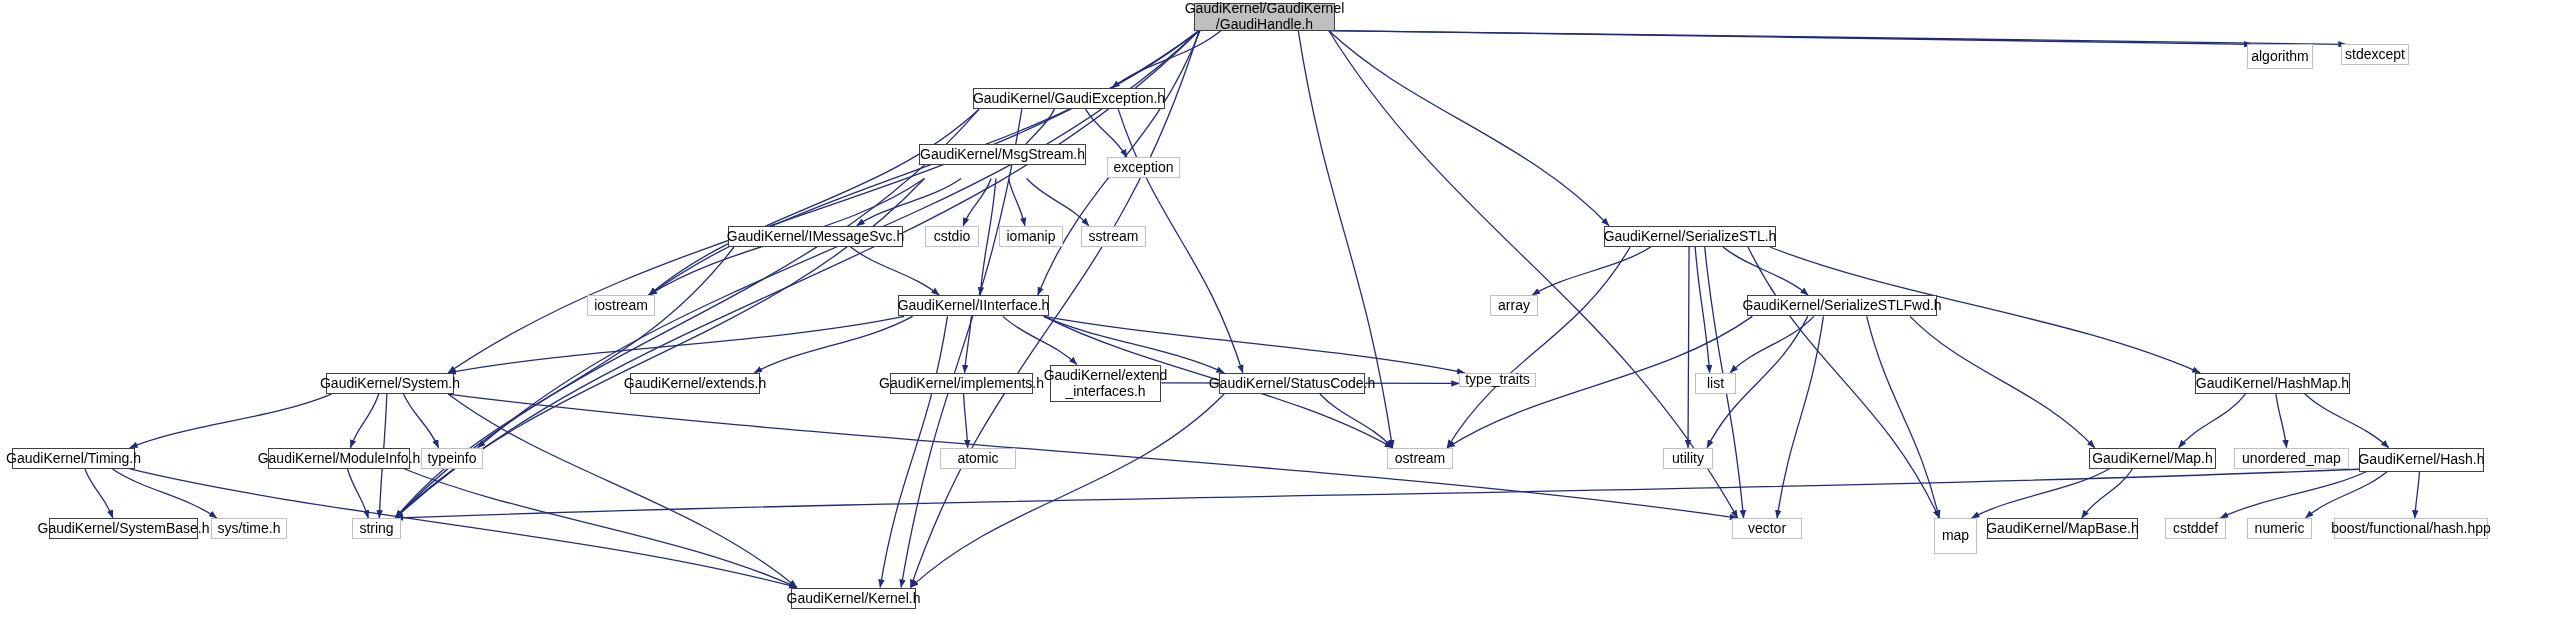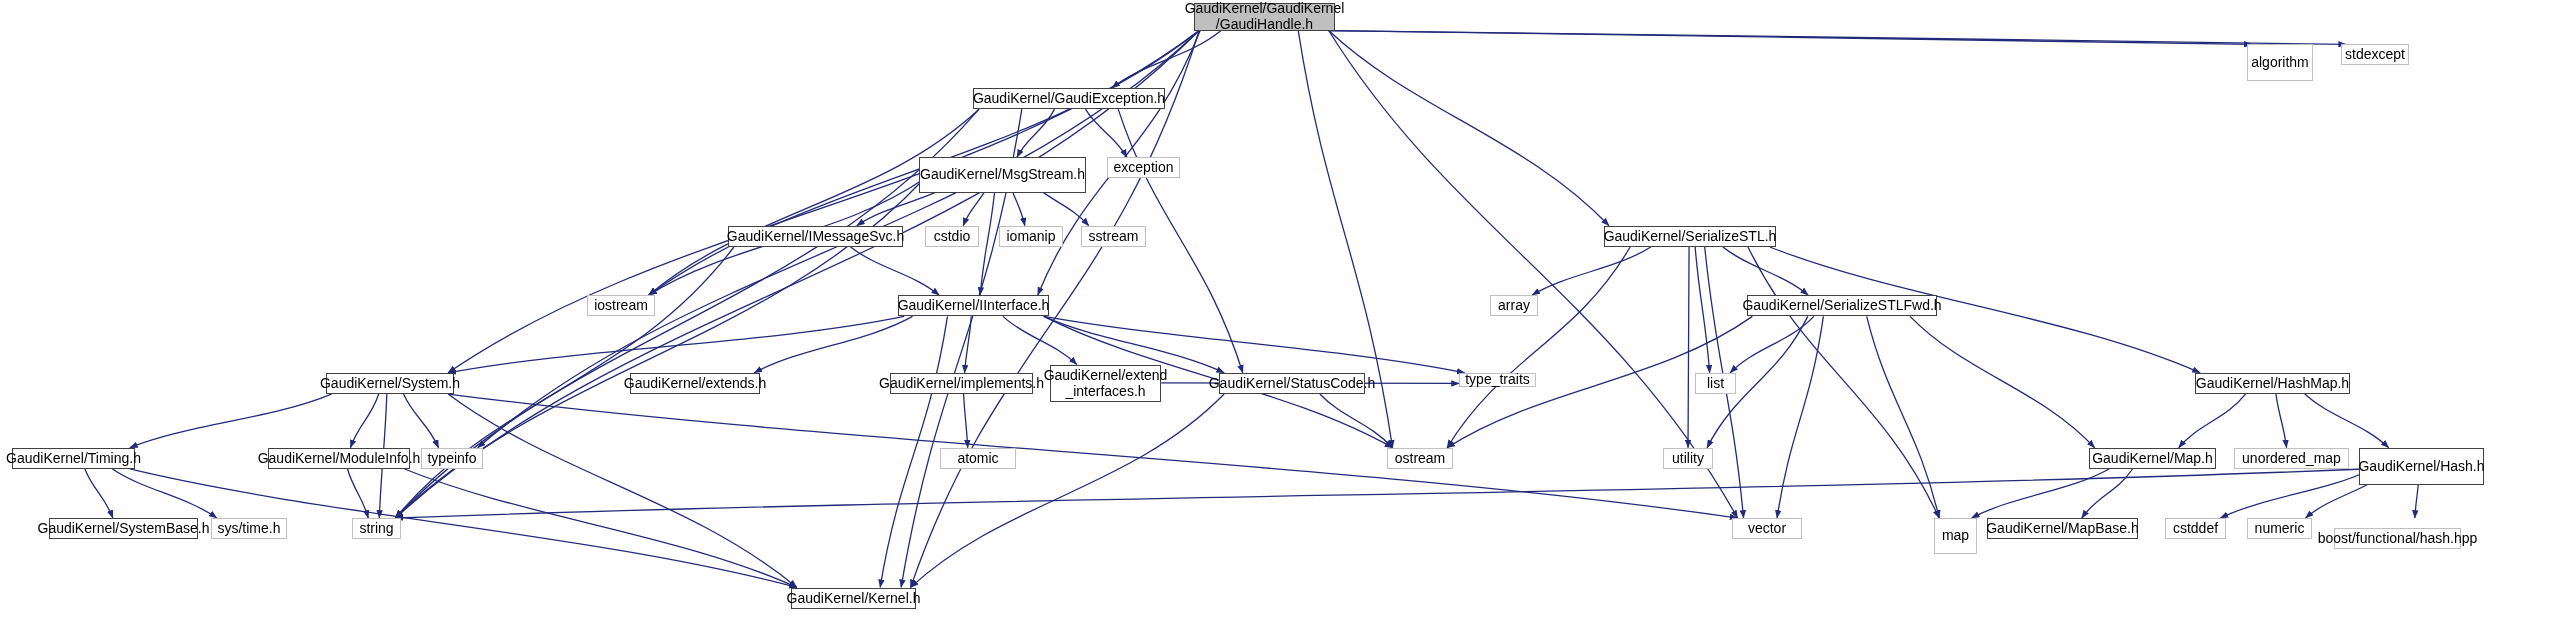--- a/index.html
+++ b/index.html
@@ -92,24 +92,24 @@
       <path d="M2491.14,426 C2518.3559999999998,451.05600000000004 2554.6440000000002,457.9 2581.86,484" fill="none" stroke="#222a7a" stroke-width="1.4" marker-end="url(#ah)"></path>
       <path d="M2304.94,507 C2288.476,531.804 2266.524,536.15 2250.06,560" fill="none" stroke="#222a7a" stroke-width="1.4" marker-end="url(#ah)"></path>
       <path d="M2279.64,507 C2235.048,531.804 2175.592,536.15 2131,560" fill="none" stroke="#222a7a" stroke-width="1.4" marker-end="url(#ah)"></path>
       <path d="M2563.71,507 C2514.597,531.804 2449.113,536.15 2400,560" fill="none" stroke="#222a7a" stroke-width="1.4" marker-end="url(#ah)"></path>
       <path d="M2583.51,507 C2556.0570000000002,531.804 2519.453,536.15 2492,560" fill="none" stroke="#222a7a" stroke-width="1.4" marker-end="url(#ah)"></path>
       <path d="M2615.41,507 C2613.814,531.804 2611.686,536.15 2610.09,560" fill="none" stroke="#222a7a" stroke-width="1.4" marker-end="url(#ah)"></path>
       <path d="M2556,507 C1917.3000000000002,533.235 1065.6999999999998,536.15 427,560" fill="none" stroke="#222a7a" stroke-width="1.4" marker-end="url(#ah)"></path>
     </svg>
 <div class="node root hdr" style="left: 1194px; top: 2.8px; width: 141px; height: 28px;">GaudiKernel/GaudiKernel
 /GaudiHandle.h</div>
-    <div class="node" style="left: 2247px; top: 44px; width: 66px; height: 37px;">algorithm</div>
+    <div class="node" style="left: 2247px; top: 44px; width: 66px; height: 25px;">algorithm</div>
     <div class="node" style="left: 2341px; top: 44px; width: 68px; height: 21px;">stdexcept</div>
     <div class="node hdr" style="left: 973px; top: 88px; width: 192px; height: 21px;">GaudiKernel/GaudiException.h</div>
-    <div class="node hdr" style="left: 919px; top: 157px; width: 167px; height: 36px;">GaudiKernel/MsgStream.h</div>
+    <div class="node hdr" style="left: 919px; top: 144px; width: 167px; height: 21px;">GaudiKernel/MsgStream.h</div>
     <div class="node" style="left: 1107px; top: 157px; width: 73px; height: 21px;">exception</div>
     <div class="node hdr" style="left: 1604px; top: 226px; width: 172px; height: 21px;">GaudiKernel/SerializeSTL.h</div>
     <div class="node hdr" style="left: 728px; top: 226px; width: 175px; height: 21px;">GaudiKernel/IMessageSvc.h</div>
     <div class="node" style="left: 925px; top: 226px; width: 54px; height: 21px;">cstdio</div>
     <div class="node" style="left: 999px; top: 226px; width: 64px; height: 21px;">iomanip</div>
     <div class="node" style="left: 1081px; top: 226px; width: 65px; height: 21px;">sstream</div>
     <div class="node" style="left: 587px; top: 295px; width: 68px; height: 21px;">iostream</div>
     <div class="node hdr" style="left: 898px; top: 295px; width: 151px; height: 21px;">GaudiKernel/IInterface.h</div>
     <div class="node" style="left: 1490px; top: 295px; width: 48px; height: 21px;">array</div>
     <div class="node hdr" style="left: 1747px; top: 295px; width: 190px; height: 21px;">GaudiKernel/SerializeSTLFwd.h</div>
@@ -122,26 +122,26 @@
     <div class="node" style="left: 1459px; top: 373px; width: 77px; height: 14px;">type_traits</div>
     <div class="node" style="left: 1695px; top: 373px; width: 41px; height: 21px;">list</div>
     <div class="node hdr" style="left: 2195px; top: 373px; width: 155px; height: 21px;">GaudiKernel/HashMap.h</div>
     <div class="node hdr" style="left: 12px; top: 448px; width: 123px; height: 21px;">GaudiKernel/Timing.h</div>
     <div class="node hdr" style="left: 268px; top: 448px; width: 142px; height: 21px;">GaudiKernel/ModuleInfo.h</div>
     <div class="node" style="left: 421px; top: 448px; width: 62px; height: 21px;">typeinfo</div>
     <div class="node" style="left: 1387px; top: 448px; width: 66px; height: 21px;">ostream</div>
     <div class="node" style="left: 1663px; top: 448px; width: 50px; height: 21px;">utility</div>
     <div class="node hdr" style="left: 2089px; top: 448px; width: 127px; height: 21px;">GaudiKernel/Map.h</div>
     <div class="node" style="left: 2234px; top: 448px; width: 115px; height: 21px;">unordered_map</div>
-    <div class="node hdr" style="left: 2359px; top: 448px; width: 125px; height: 37px;">GaudiKernel/Hash.h</div>
+    <div class="node hdr" style="left: 2359px; top: 448px; width: 125px; height: 24px;">GaudiKernel/Hash.h</div>
     <div class="node hdr" style="left: 49px; top: 518px; width: 149px; height: 21px;">GaudiKernel/SystemBase.h</div>
     <div class="node" style="left: 211px; top: 518px; width: 76px; height: 21px;">sys/time.h</div>
     <div class="node" style="left: 352px; top: 518px; width: 49px; height: 21px;">string</div>
     <div class="node" style="left: 940px; top: 448px; width: 76px; height: 21px;">atomic</div>
     <div class="node" style="left: 1732px; top: 518px; width: 70px; height: 21px;">vector</div>
     <div class="node" style="left: 1934px; top: 518px; width: 43px; height: 36px;">map</div>
     <div class="node hdr" style="left: 1987px; top: 518px; width: 151px; height: 21px;">GaudiKernel/MapBase.h</div>
     <div class="node" style="left: 2165px; top: 518px; width: 61px; height: 21px;">cstddef</div>
     <div class="node" style="left: 2247px; top: 518px; width: 65px; height: 21px;">numeric</div>
-    <div class="node" style="left: 2334px; top: 518px; width: 127px; height: 21px; margin-top: 10px;">boost/functional/hash.hpp</div>
+    <div class="node" style="left: 2334px; top: 518px; width: 154px; height: 21px;">boost/functional/hash.hpp</div>
     <div class="node hdr" style="left: 791px; top: 588px; width: 125px; height: 21px;">GaudiKernel/Kernel.h</div>
   </div>
 
 
 </body></html>

